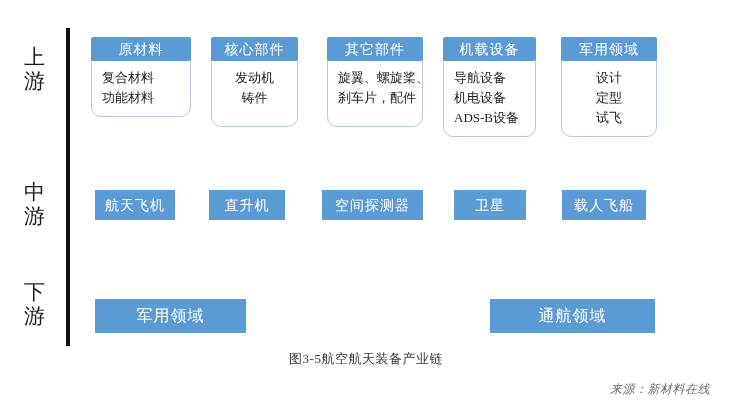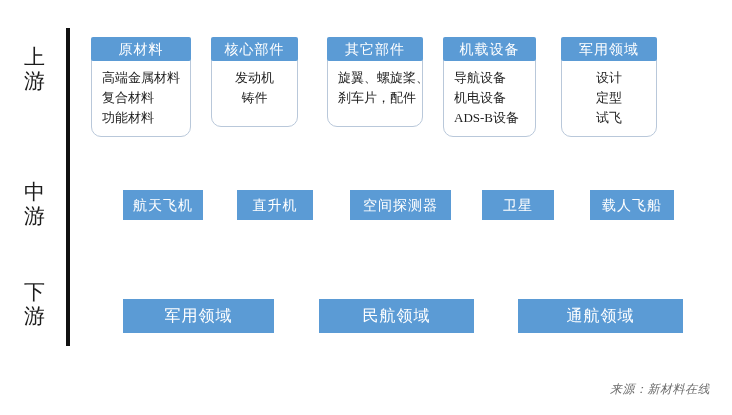--- a/index.html
+++ b/index.html
@@ -84,21 +84,20 @@
 
   
   .bar {
     position: absolute;
     background: #5b9bd5;
     color: #ffffff;
     text-align: center;
     letter-spacing: 1px;
     font-family: "Liberation Sans", "DejaVu Sans", sans-serif;
     box-sizing: border-box;
-    margin-left: 28px;
   }
   .bar-mid {
     height: 30px;
     line-height: 30px;
     font-size: 14px;
   }
   .bar-down {
     height: 34px;
     line-height: 34px;
     font-size: 16px;
@@ -140,21 +139,20 @@
     <span>中</span>
     <span>游</span>
   </div>
   <div class="stage-label" style="left:18px; top:280px;">
     <span>下</span>
     <span>游</span>
   </div>
 
   <div class="card" style="left:91px; top:37px; width:100px;">
     <div class="card-body body-left">
-      <div class="line">高端金属材料</div>
       <div class="line">复合材料</div>
       <div class="line">功能材料</div>
     </div>
     <div class="card-head">原材料</div>
   </div>
 
   <div class="card" style="left:211px; top:37px; width:87px;">
     <div class="card-body body-center" style="padding-bottom:18px;">
       <div class="line">发动机</div>
       <div class="line">铸件</div>
@@ -188,18 +186,18 @@
     <div class="card-head">军用领域</div>
   </div>
 
   <div class="bar bar-mid" style="left:95px; top:190px; width:80px;">航天飞机</div>
   <div class="bar bar-mid" style="left:322px; top:190px; width:101px;">空间探测器</div>
   <div class="bar bar-mid" style="left:209px; top:190px; width:76px;">直升机</div>
   <div class="bar bar-mid" style="left:454px; top:190px; width:72px;">卫星</div>
   <div class="bar bar-mid" style="left:562px; top:190px; width:84px;">载人飞船</div>
 
   <div class="bar bar-down" style="left:95px; top:299px; width:151px;">军用领域</div>
-  <div class="bar bar-down" style="left:291px; top:299px; width:155px;">民航领域</div>
   <div class="bar bar-down" style="left:490px; top:299px; width:165px;">通航领域</div>
 
+  <div class="figure-caption">图3-5航空航天装备产业链</div>
   <div class="source-note">来源：新材料在线</div>
 
 </div>
 
 </body></html>

